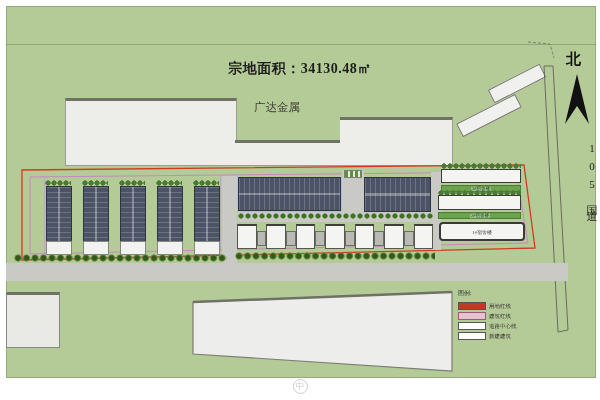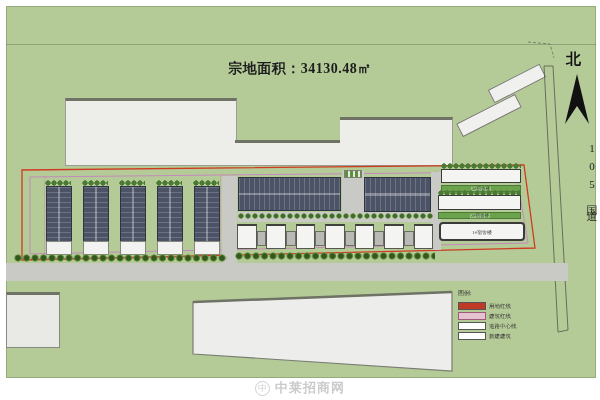--- a/index.html
+++ b/index.html
@@ -113,20 +113,21 @@
 <div id="canvas">
 
   <div class="abs green"></div>
   <div class="abs topline"></div>
 
   <div class="abs title">宗地面积：34130.48㎡</div>
 
   <div class="abs gd gdL"></div>
   <div class="abs gd gdM"></div>
   <div class="abs gd gdR"></div>
+  <div class="abs gd-label">广达金属</div>
 
   <div class="abs slant s1"></div>
   <div class="abs slant s2"></div>
 
   <svg class="overlay" width="600" height="400" viewBox="0 0 600 400">
     <path d="M544,66 L553,66 L568,330 L558,332 Z" fill="none" stroke="#5f6357" stroke-width="0.9"></path>
     <path d="M528,42 l22,2 l4,14" fill="none" stroke="#6a6d60" stroke-width="0.8" stroke-dasharray="3,2"></path>
     <path d="M193,302 L452,292 L452,371 L193,354 Z" fill="#ededeb" stroke="#7a7d72" stroke-width="1.2"></path>
     <path d="M193,302 L452,292" fill="none" stroke="#6f7366" stroke-width="2.5"></path>
     <path d="M22,170 L524,165 L535,248 L22,260 Z" fill="none" stroke="#cf3b22" stroke-width="1.3"></path>
@@ -228,16 +229,15 @@
       <span class="llabel">道路中心线</span>
     </div>
     <div class="lrow">
       <div class="swatch sw4"></div>
       <span class="llabel">新建建筑</span>
     </div>
   </div>
 
   <div class="abs watermark">
     <span class="wm-circle">中</span>
-    <span class="wm-text">中莱招商网</span>
   </div>
 
 </div>
 
 </body></html>

